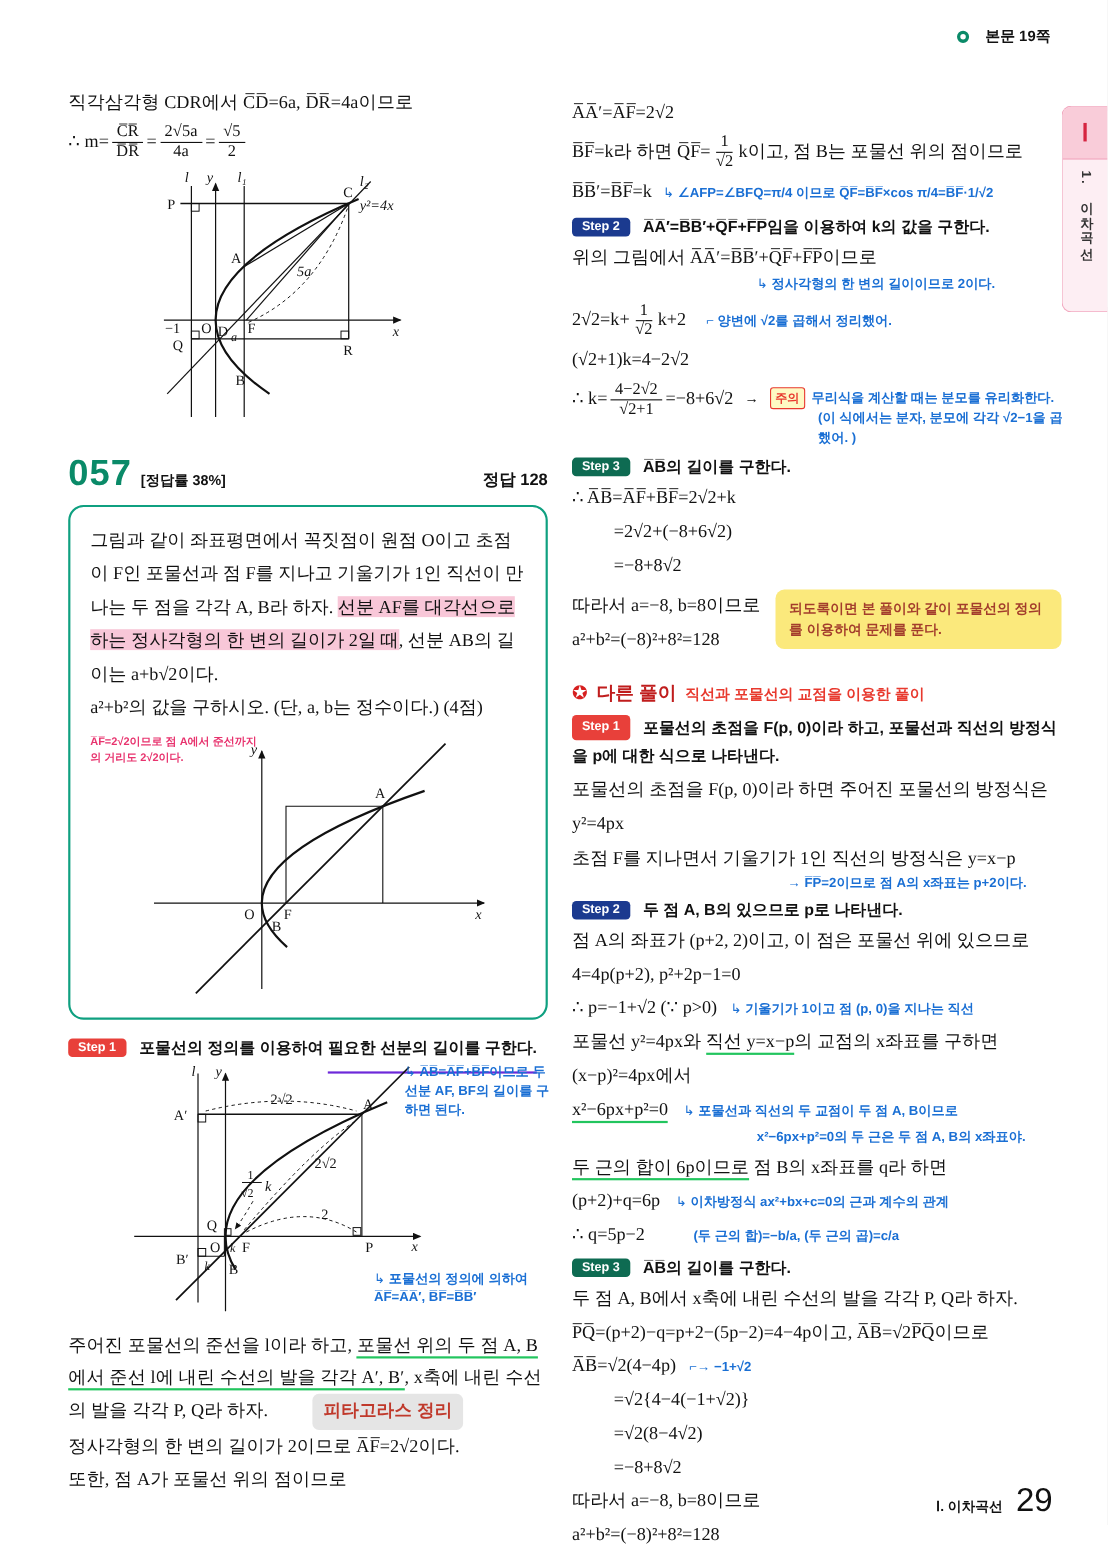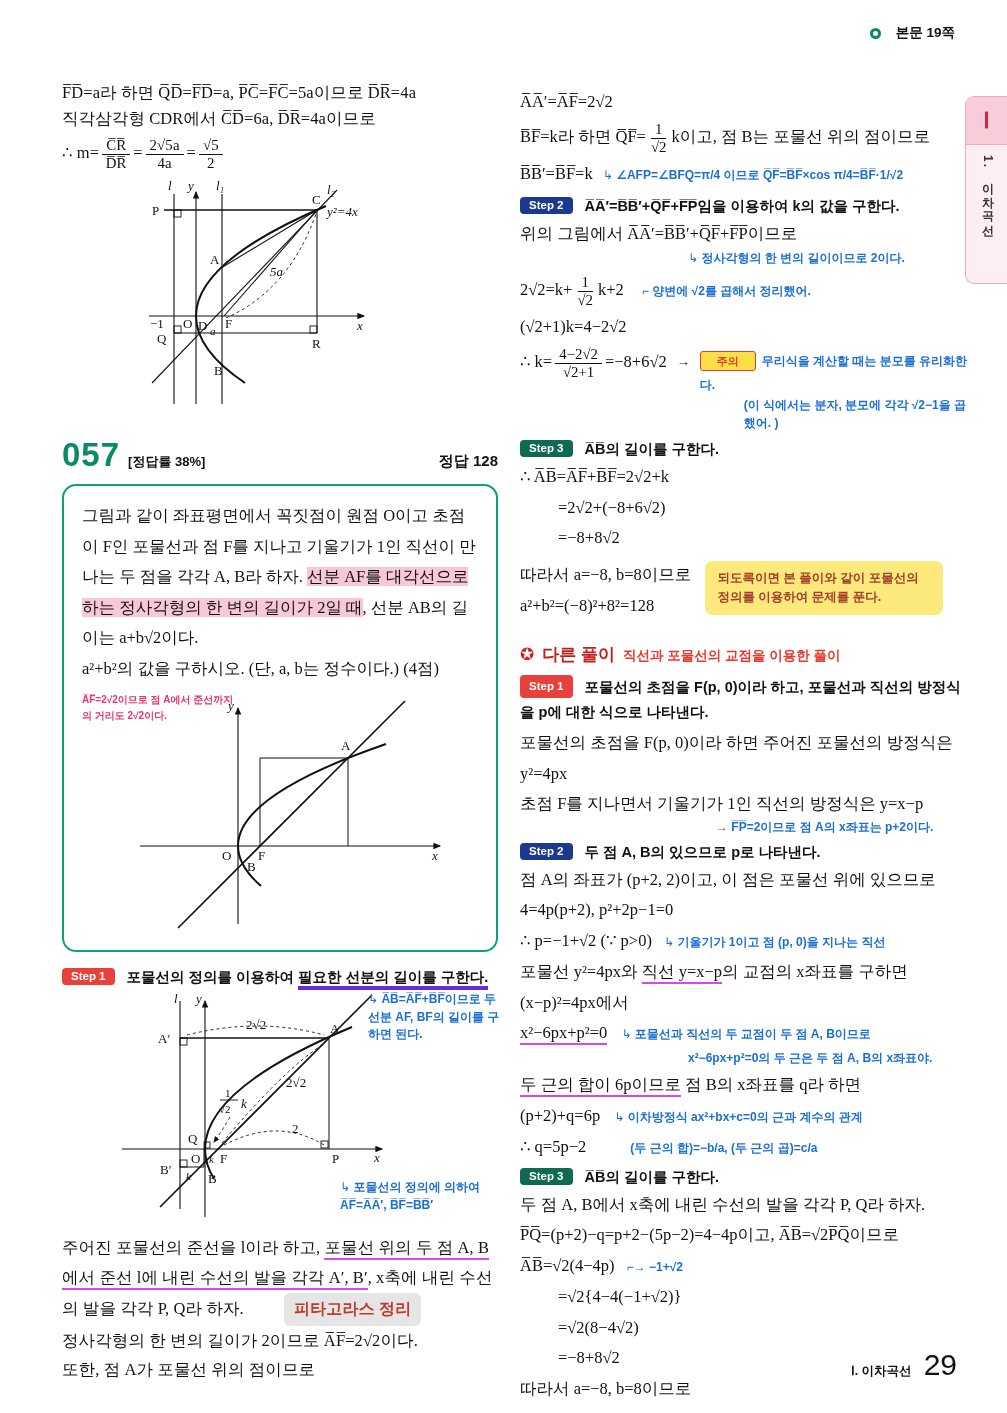--- a/index.html
+++ b/index.html
@@ -12,37 +12,37 @@
   
   .frac { display:inline-flex; flex-direction:column; align-items:center; vertical-align:middle;
           margin:0 3px; line-height:1.15; font-size:0.9em; }
   .frac .num { border-bottom:1.3px solid #111; padding:0 4px; }
   .frac .den { padding:0 2px; }
 
   
   .bnote { font-family:"Liberation Sans","DejaVu Sans",sans-serif; font-size:12px; font-weight:700;
            color:#1a6fd4; line-height:1.45; }
   .bnote .arr { font-weight:400; }
-  .ulb { border-bottom:2px solid #d946ef; padding-bottom:1px; }
-  .ulb2{ border-bottom:4px solid #6d28d9; padding-bottom:1px; }
+  .ulb { border-bottom:2px solid #22c55e; padding-bottom:1px; }
+  .ulb2{ border-bottom:2px solid #6d28d9; padding-bottom:13px; }
 
   
   .badge { display:inline-block; font-family:"Liberation Sans","DejaVu Sans",sans-serif;
            font-size:11.5px; font-weight:700; color:#fff; padding:2px 9px 3px; border-radius:4px;
            margin-right:8px; vertical-align:2px; }
   .badge.red   { background:#e8403a; }
   .badge.navy  { background:#1b3a8f; }
   .badge.green { background:#0e6b52; }
   .step-title { font-family:"Liberation Sans","DejaVu Sans",sans-serif; font-size:14.5px;
                 font-weight:700; color:#111; }
 
   
   .caution-badge { display:inline-block; font-family:"Liberation Sans",sans-serif; font-size:11px;
-                   font-weight:700; color:#e8392e; background:#fde047; border:1.3px solid #e8392e;
-                   border-radius:3px; padding:1px 16px; margin-right:6px; }
+                   font-weight:700; color:#e8392e; background:#fef9c3; border:1.3px solid #e8392e;
+                   border-radius:3px; padding:1px 4px; margin-right:6px; }
 
   
   .ybox { background:#fbe97c; border-radius:8px; padding:8px 12px;
           font-family:"Liberation Sans",sans-serif; font-size:12.5px; font-weight:700;
           color:#a33d2c; line-height:1.5; position:relative; }
   .ytag { display:inline-block; background:#e5e5e5; border-radius:6px; padding:2px 10px;
           font-family:"Liberation Sans",sans-serif; font-size:16px; font-weight:700; color:#c0392b; }
 
   
   .qbox { border:2px solid #0fa080; border-radius:14px; padding:15px 18px 10px; }
@@ -102,21 +102,20 @@
   </div>
 
   <div id="side-tab">
     <div class="roman">Ⅰ</div>
     <div class="chap">1. 이차곡선</div>
   </div>
 
   <div id="col-left">
 
     <div>
-      <div class="mline">F̅D̅=a라 하면 Q̅D̅=F̅D̅=a, P̅C̅=F̅C̅=5a이므로 D̅R̅=4a</div>
       <div class="mline">직각삼각형 CDR에서 C̅D̅=6a, D̅R̅=4a이므로</div>
       <div class="mline" style="margin-top:6px">
         <span>∴ m=</span><span class="frac">
             <span class="num">C̅R̅</span>
             <span class="den">D̅R̅</span>
           </span><span>=</span><span class="frac">
             <span class="num">2√5a</span>
             <span class="den">4a</span>
           </span><span>=</span><span class="frac">
             <span class="num">√5</span>
@@ -325,21 +324,21 @@
 
     <div class="rl">∴ A̅B̅=A̅F̅+B̅F̅=2√2+k</div>
     <div class="rl indent">=2√2+(−8+6√2)</div>
     <div class="rl indent">=−8+8√2</div>
 
     <div style="display:flex; gap:14px; align-items:flex-start">
       <div>
         <div class="rl">따라서 a=−8, b=8이므로</div>
         <div class="rl">a²+b²=(−8)²+8²=128</div>
       </div>
-      <div class="ybox" style="width:238px; margin-top:4px">되도록이면 본 풀이와 같이 포물선의 정의를 이용하여 문제를 푼다.</div>
+      <div class="ybox" style="width:260px; margin-top:4px">되도록이면 본 풀이와 같이 포물선의 정의를 이용하여 문제를 푼다.</div>
     </div>
 
     <div class="alt-head">
       <span class="alt-star">✪</span>
       <span class="alt-title">다른 풀이</span>
       <span class="alt-sub">직선과 포물선의 교점을 이용한 풀이</span>
     </div>
 
     <div style="line-height:1.6">
       <span class="badge red">Step 1</span>

